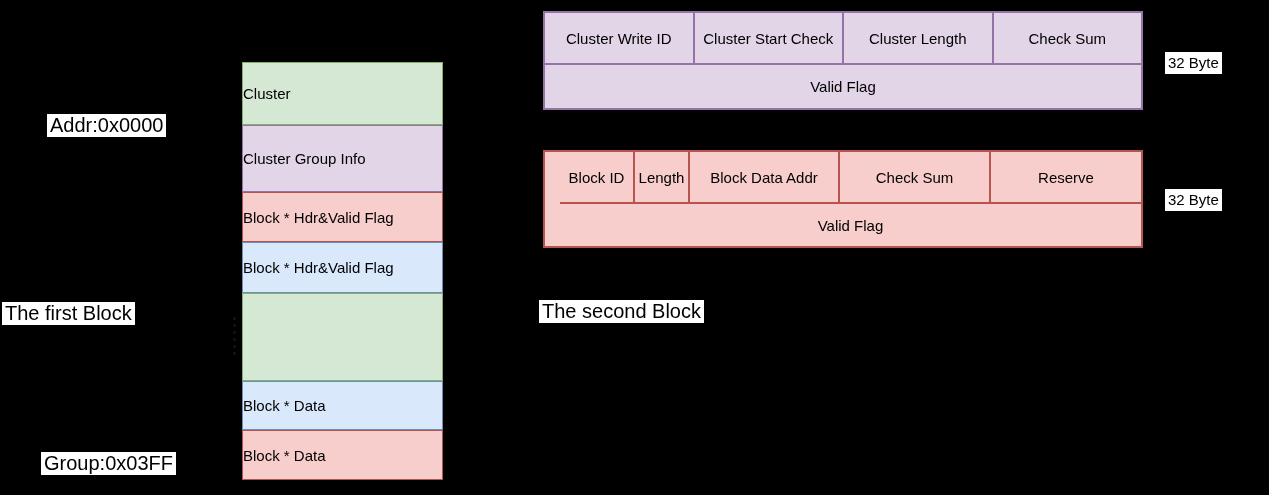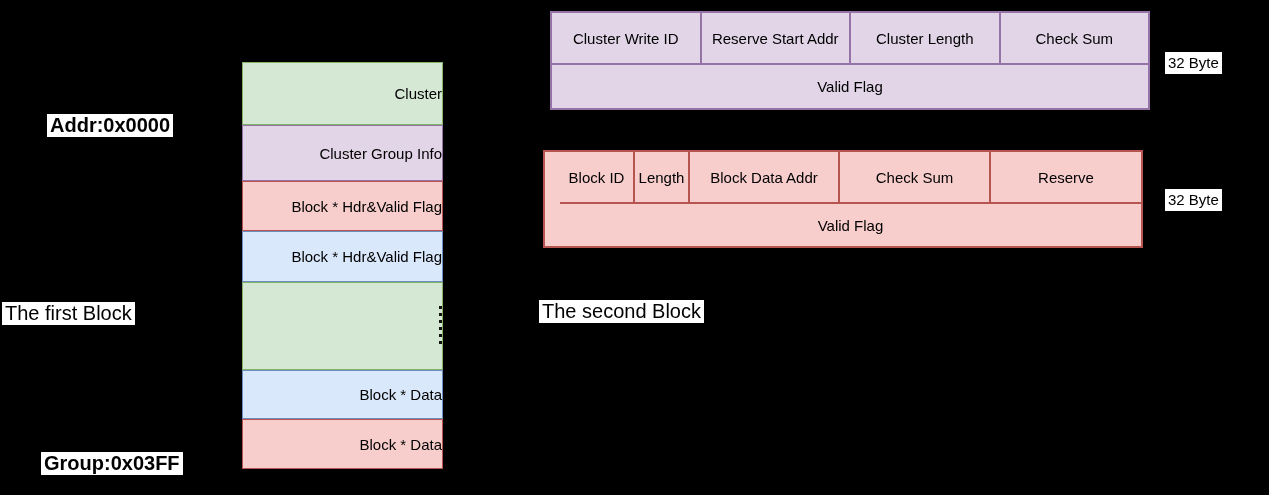--- a/index.html
+++ b/index.html
@@ -13,25 +13,25 @@
   body{
     width:1269px;height:495px;position:relative;overflow:hidden;
     background:var(--canvas-bg);
     font-family:"Liberation Sans",sans-serif;color:var(--text);
   }
 
   
   .stack{position:absolute;left:242px;top:62px;width:201px;}
   .srow{
     box-sizing:border-box;width:100%;
-    display:flex;align-items:center;justify-content:flex-end;
+    display:flex;align-items:center;justify-content:flex-start;
     font-size:15px;text-align:center;border:1px solid;
   }
   .srow:nth-child(1){height:63px}
-  .srow:nth-child(2){height:56px}
+  .srow:nth-child(2){height:67px}
   .srow:nth-child(3){height:50px}
   .srow:nth-child(4){height:51px}
   .srow:nth-child(5){height:88px}
   .srow:nth-child(6){height:49px}
   .srow:nth-child(7){height:50px}
   .c-green{background:var(--green-fill);border-color:var(--green-stroke)}
   .c-purple{background:var(--purple-fill);border-color:var(--purple-stroke)}
   .c-red{background:var(--red-fill);border-color:var(--red-stroke)}
   .c-blue{background:var(--blue-fill);border-color:var(--blue-stroke)}
   .vdots{
@@ -47,40 +47,40 @@
   .dtable .thead{display:flex;height:50px;}
   .dtable .cell{
     box-sizing:border-box;display:flex;align-items:center;justify-content:center;
     font-size:15px;text-align:center;
   }
   .dtable .span-row{
     flex:1;display:flex;align-items:center;justify-content:center;font-size:15px;border-radius:13px;
   }
   #cluster-table{
     left:543px;top:11px;height:99px;
-    background:var(--purple-fill);border:2px solid var(--purple-stroke);margin-left:7px;
+    background:var(--purple-fill);border:2px solid var(--purple-stroke);
   }
   #cluster-table .thead{border-bottom:2px solid var(--purple-stroke)}
   #cluster-table .cell{flex:1;border-right:2px solid var(--purple-stroke)}
   #cluster-table .cell:last-child{border-right:none}
   #block-table{
     left:543px;top:150px;height:98px;
     background:var(--red-fill);border:2px solid var(--red-stroke);padding-left:15px;
   }
   #block-table .thead{border-bottom:2px solid var(--red-stroke)}
   #block-table .cell{border-right:2px solid var(--red-stroke)}
   #block-table .cell:last-child{border-right:none}
   .bw1{width:75px}.bw2{width:55px}.bw3{width:150px}.bw4{width:151px}.bw5{flex:1}
 
   
   .tag{
     position:absolute;background:var(--label-bg);color:var(--text);
     font-size:20px;line-height:23px;padding:0 3px;white-space:nowrap;
   }
-  .tag.bold{font-weight:bold;}
+  .tag.bold{font-weight:normal;}
   .tag.byte{font-size:15px;line-height:22px;}
   #addr-start{left:47px;top:114px}
   #addr-end{left:41px;top:452px}
   #first-block{left:2px;top:302px}
   #second-block{left:539px;top:300px}
   #byte-top{left:1165px;top:52px}
   #byte-bottom{left:1165px;top:189px}
 </style>
 </head>
 <body>
@@ -105,21 +105,21 @@
     <span>Block * Data</span>
   </div>
   <div class="srow c-red">
     <span>Block * Data</span>
   </div>
 </div>
 
 <div class="dtable" id="cluster-table">
   <div class="thead">
     <div class="cell">Cluster Write ID</div>
-    <div class="cell">Reserve Start Addr</div>
+    <div class="cell">Cluster Start Check</div>
     <div class="cell">Cluster Length</div>
     <div class="cell">Check Sum</div>
   </div>
   <div class="span-row">Valid Flag</div>
 </div>
 
 <div class="dtable" id="block-table">
   <div class="thead">
     <div class="cell bw1">Block ID</div>
     <div class="cell bw2">Length</div>

